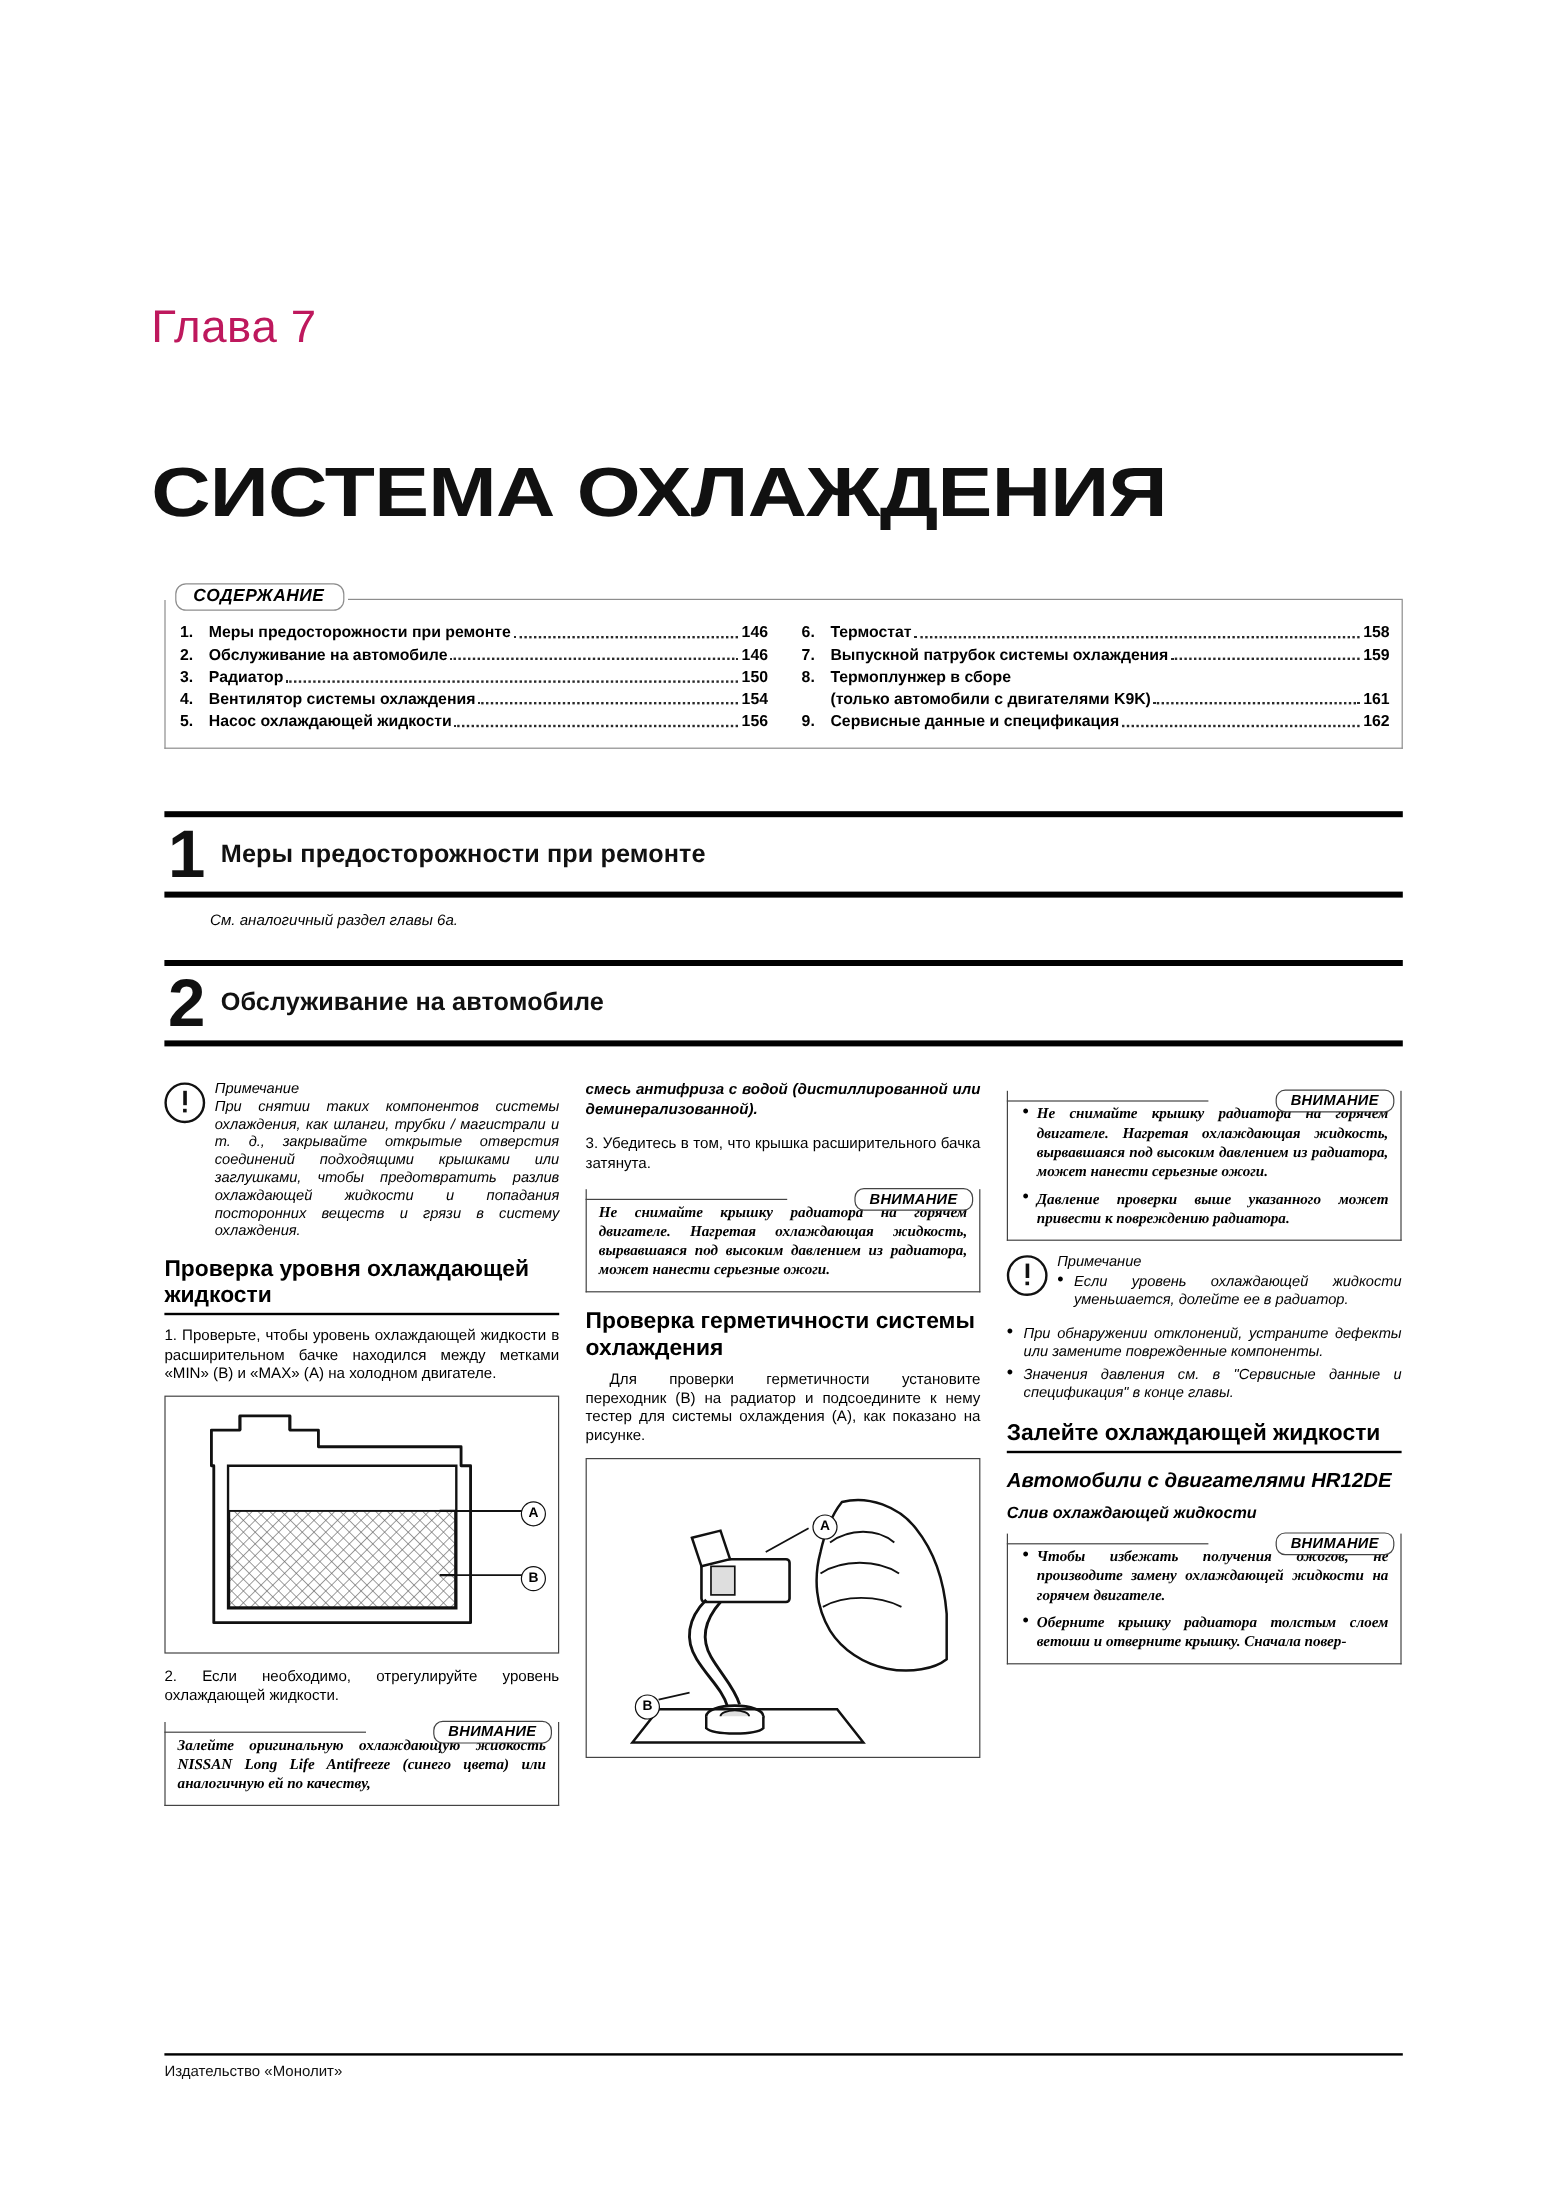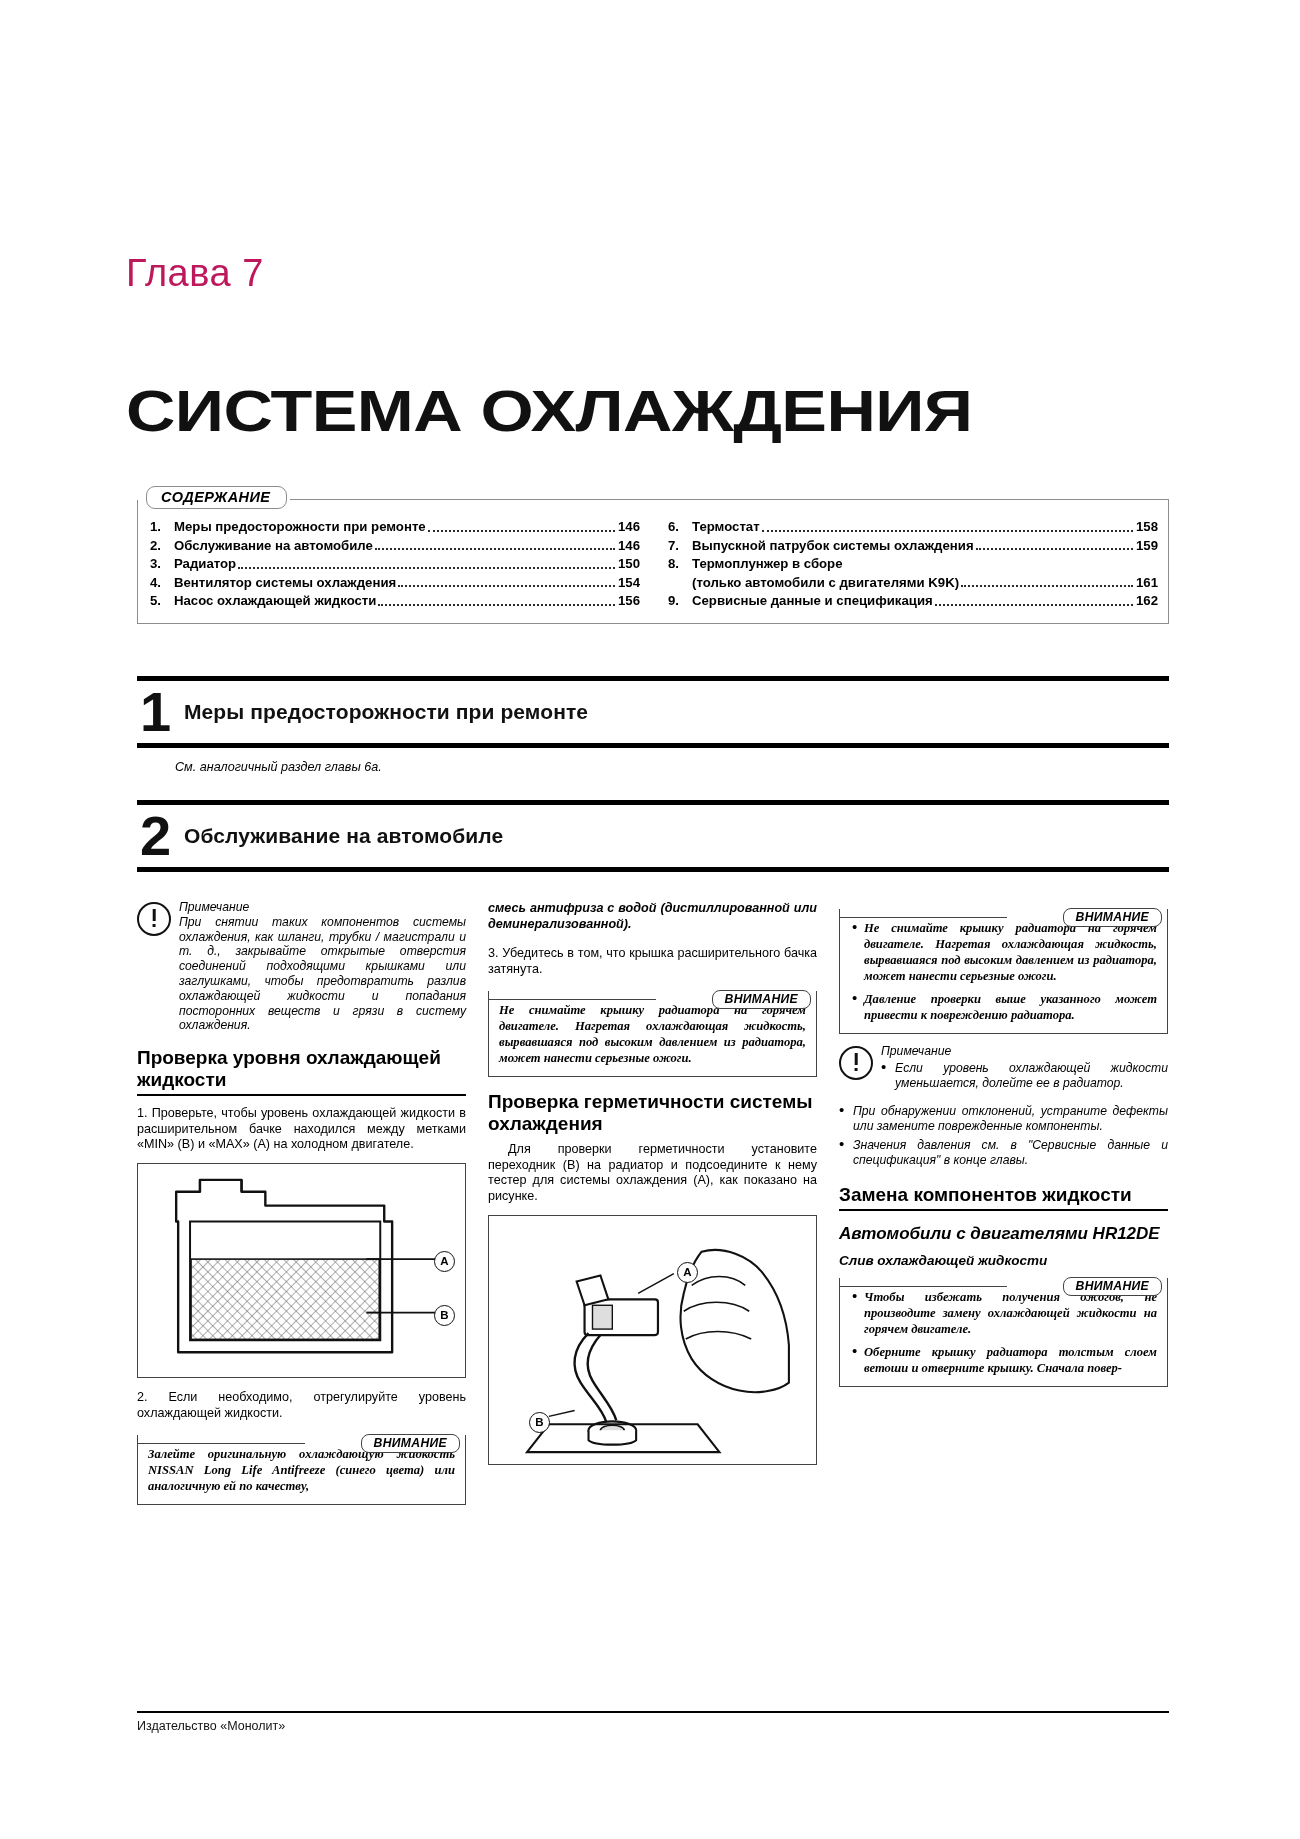--- a/index.html
+++ b/index.html
@@ -374,21 +374,21 @@
         <div class="note-body note-box">
           <div class="note-title">Примечание</div>
           <p class="bullet" style="margin:2px 0 4px 0;">Если уровень охлаждающей жидкости уменьшается, долейте ее в радиатор.</p>
         </div>
       </div>
       <div class="note-body note-box" style="font-size:12.2px;line-height:14.8px;font-style:italic;text-align:justify;">
         <p class="bullet" style="margin:0 0 4px 0;">При обнаружении отклонений, устраните дефекты или замените поврежденные компоненты.</p>
         <p class="bullet" style="margin:0 0 4px 0;">Значения давления см. в "Сервисные данные и спецификация" в конце главы.</p>
       </div>
 
-      <div class="sub-head" style="margin-top:16px;">Замена компонентов жидкости</div>
+      <div class="sub-head" style="margin-top:16px;">Залейте охлаждающей жидкости</div>
       <div class="sub-head2">Автомобили с двигателями HR12DE</div>
       <div class="sub-head3">Слив охлаждающей жидкости</div>
 
       <div class="warn" style="margin-top:6px;">
         <div class="warn-top-left" style="width:168px;"></div>
         <div class="warn-tab">ВНИМАНИЕ</div>
         <div class="warn-box">
           <p class="bullet">Чтобы избежать получения ожогов, не производите замену охлаждающей жидкости на горячем двигателе.</p>
           <p class="bullet">Оберните крышку радиатора толстым слоем ветоши и отверните крышку. Сначала повер-</p>
         </div>

